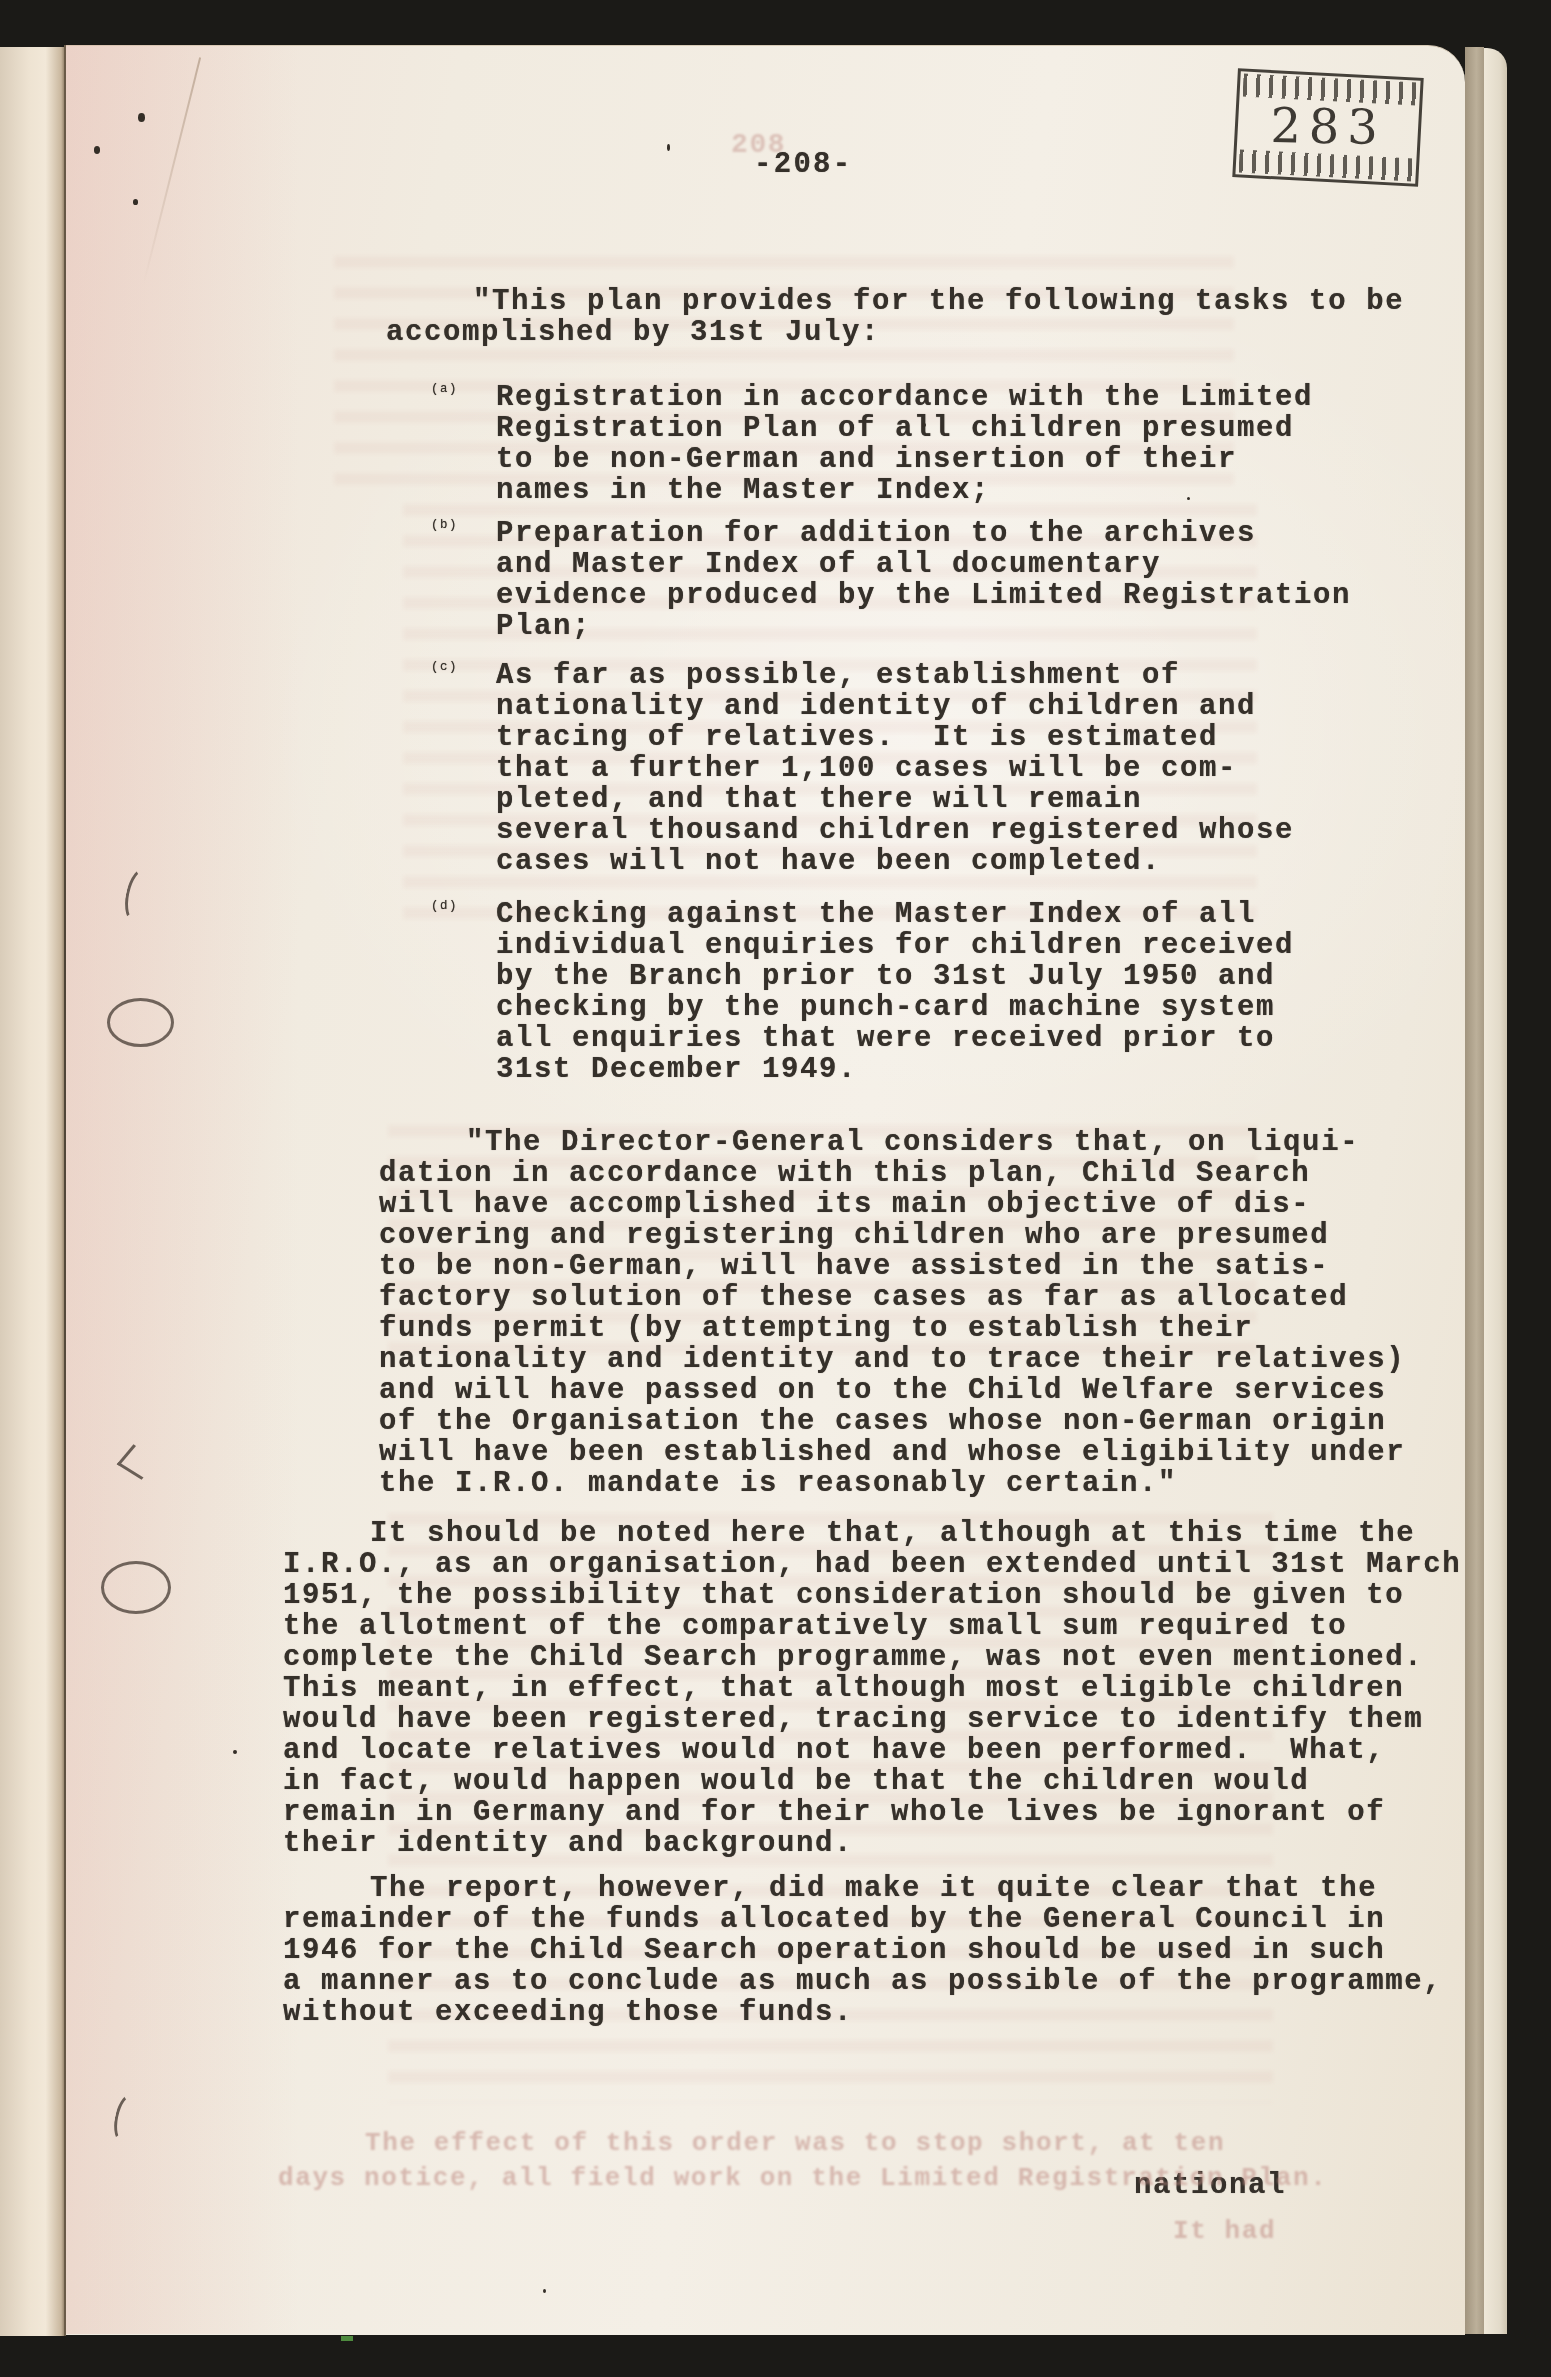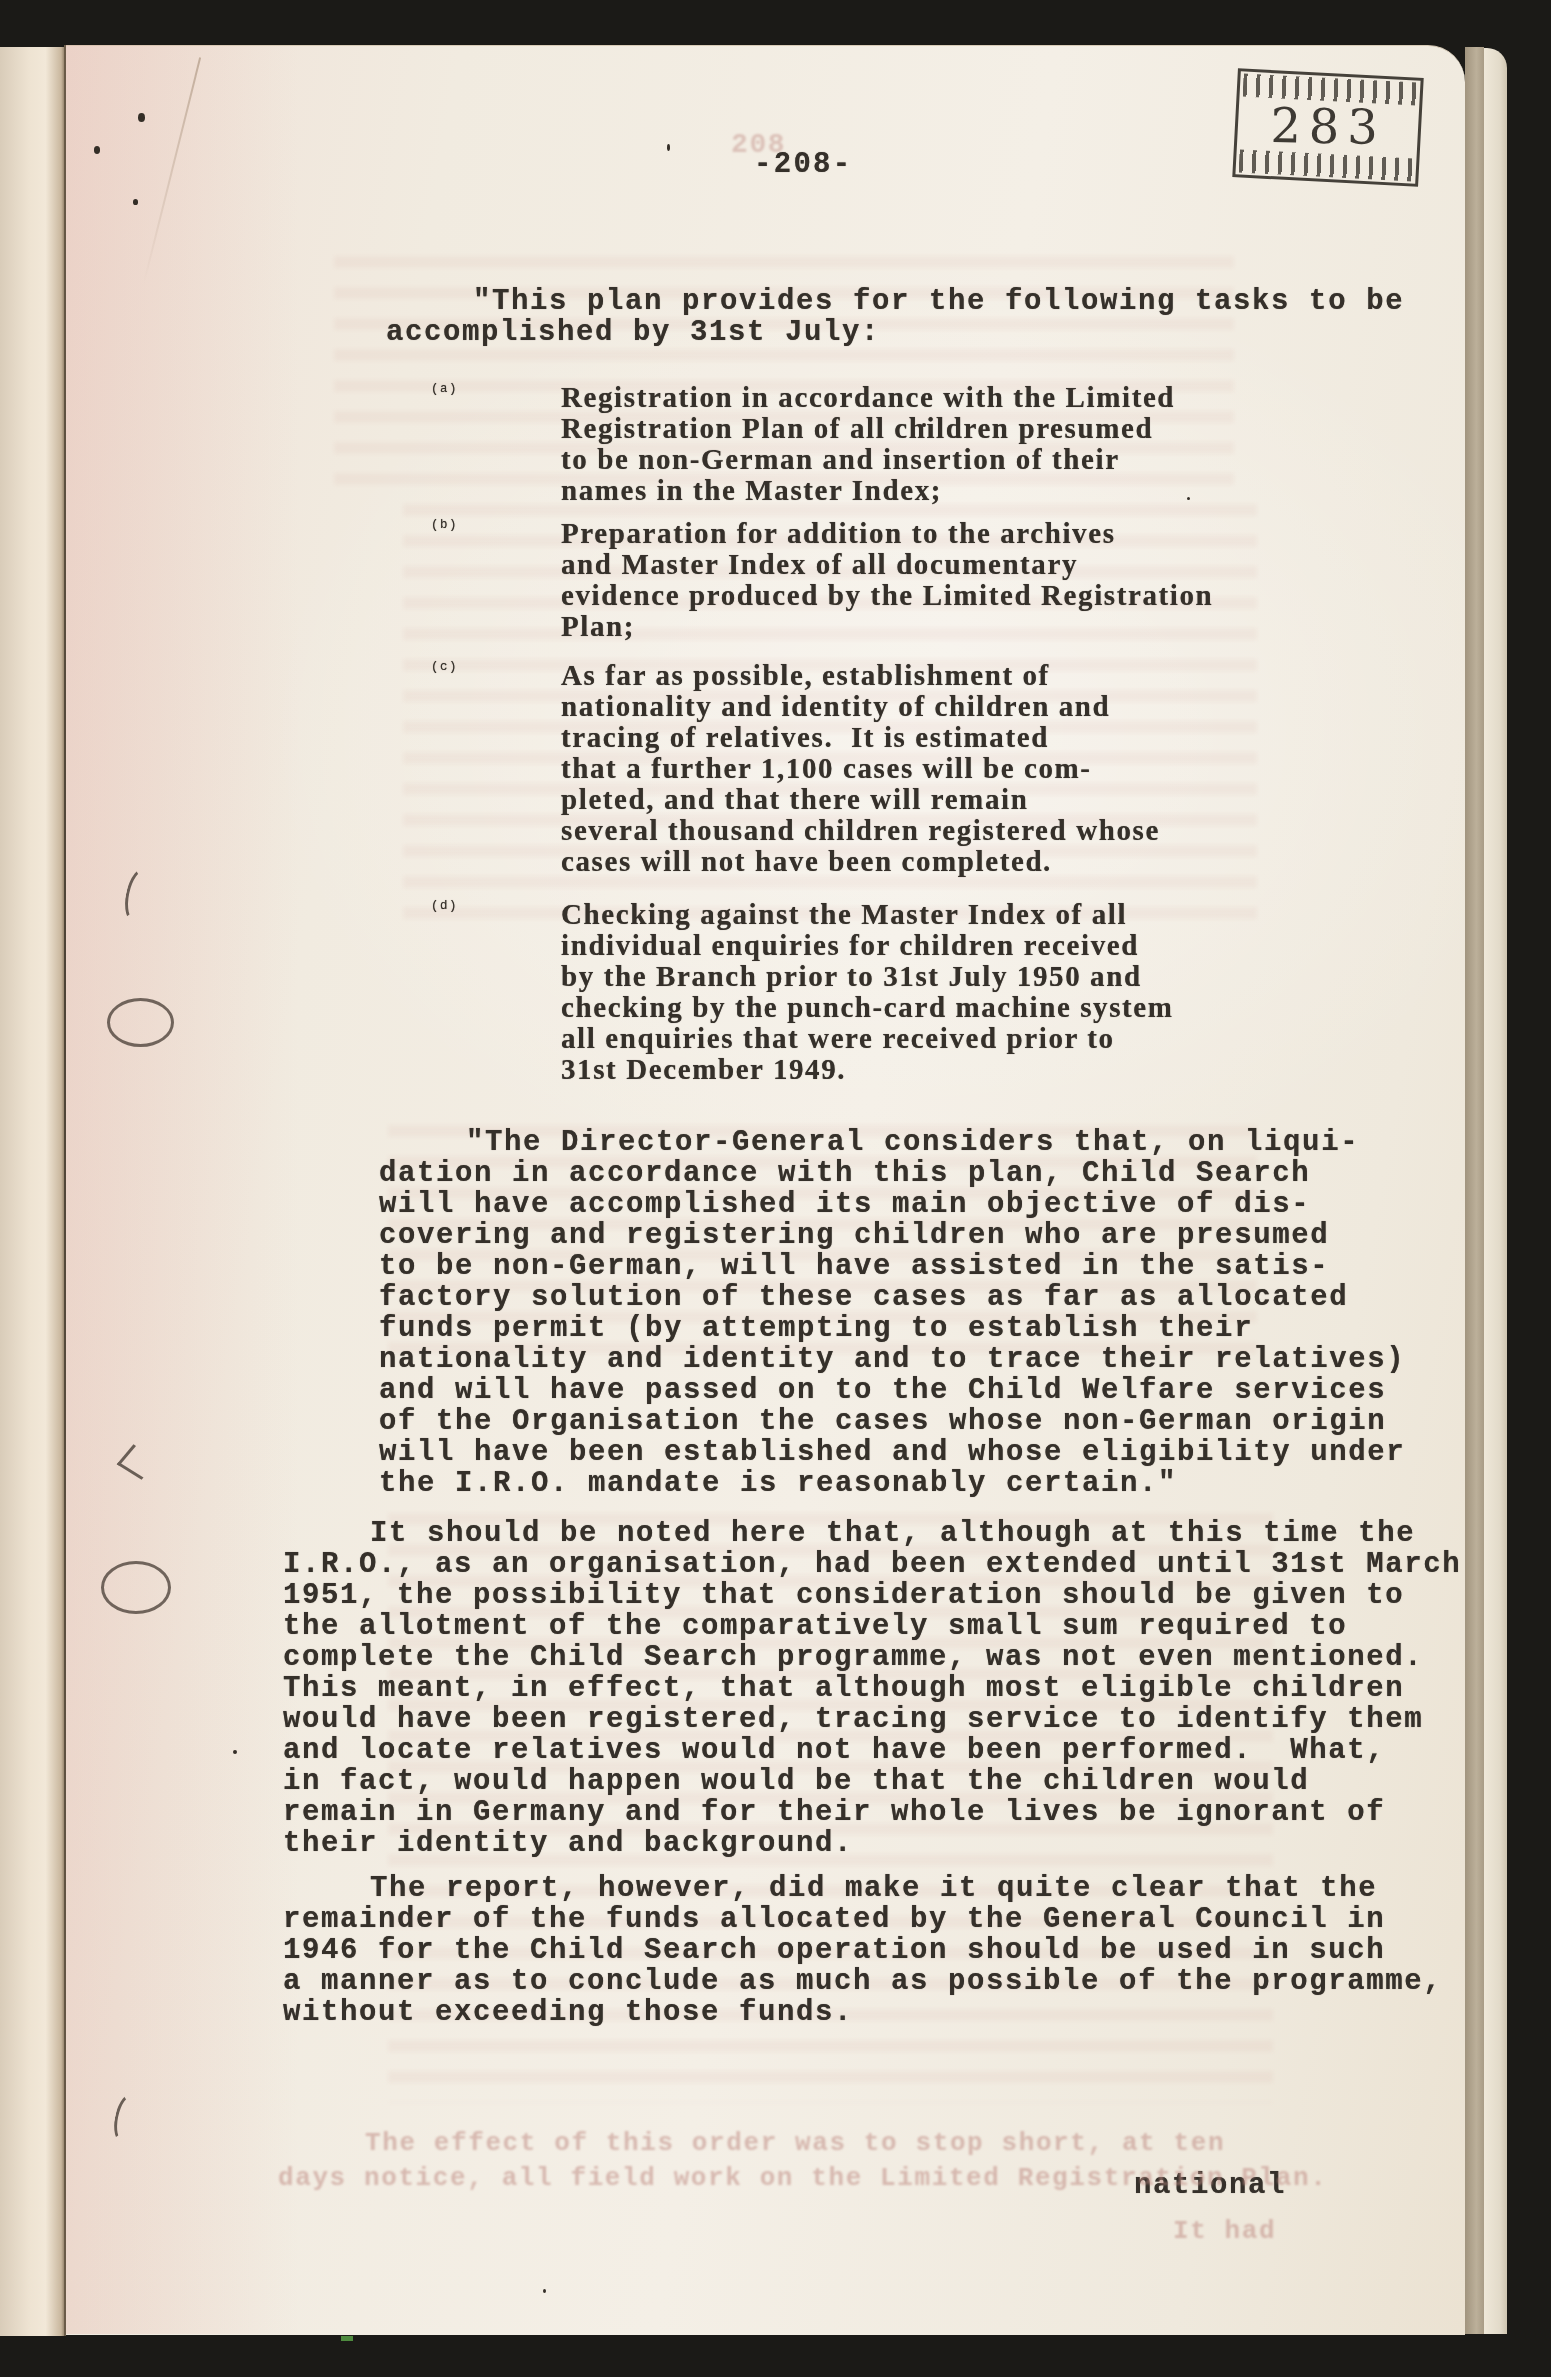--- a/index.html
+++ b/index.html
@@ -56,21 +56,21 @@
     letter-spacing:1.6px;color:#35302a;
     text-shadow:0 0 0.8px rgba(45,39,31,.65);
     filter:blur(0.2px);
   }
   .indent{text-indent:87px;}
   .item{position:absolute;left:431px;}
   .ilabel{
     position:absolute;left:0;top:0;
     font:inherit;
   }
-  .itext{margin-left:65px;white-space:pre;font-family:Liberation Serif, serif;}
+  .itext{white-space:pre;}
   .pageno{font-size:29px;letter-spacing:2.3px;text-align:right;}
   .ghost-text{
     position:absolute;white-space:pre;
     font-family:"Liberation Mono","DejaVu Sans Mono",monospace;
     font-weight:700;font-size:26px;letter-spacing:1.6px;
     color:#c08d85;opacity:.55;filter:blur(0.8px);
   }
   .ghost-pageno{font-size:28px;opacity:.45;}
   
   .stamp{

